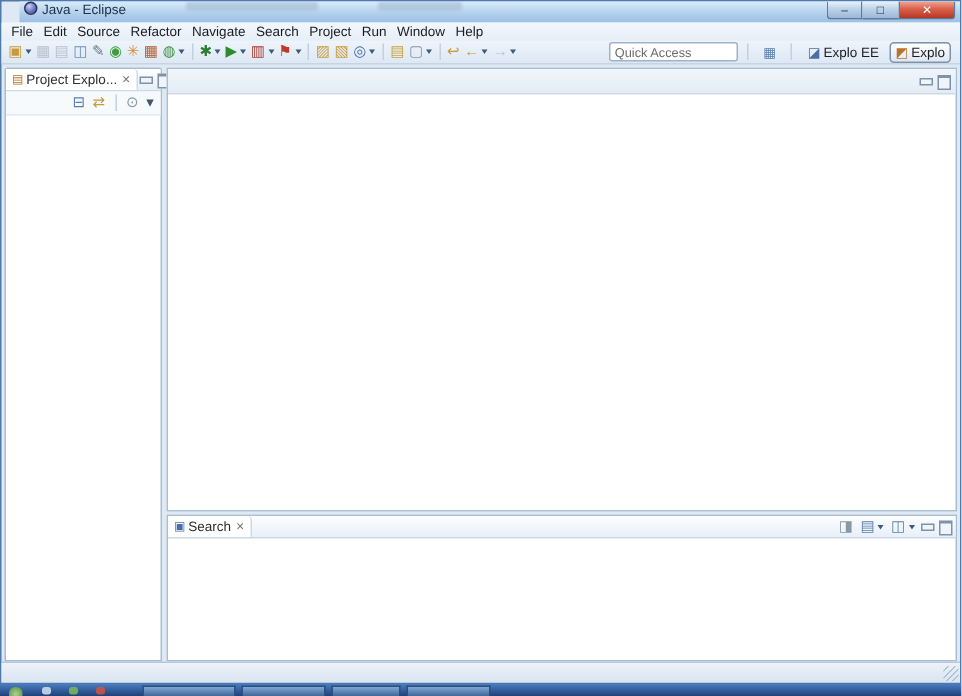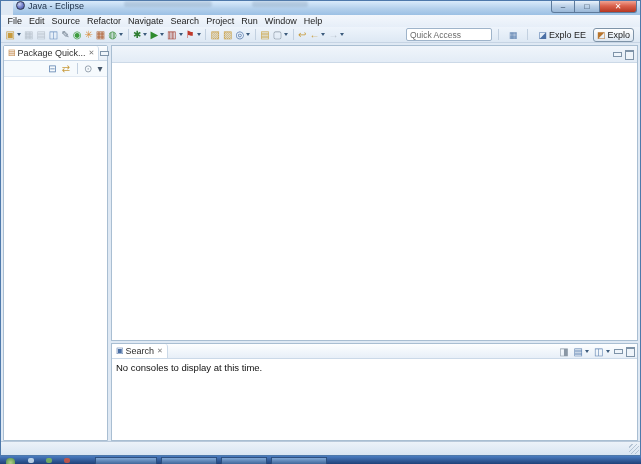--- a/index.html
+++ b/index.html
@@ -247,21 +247,21 @@
         <span class="pglyph jv">◩</span>
         <span>Explo</span>
       </span>
     </div>
   </div>
 
   <div id="package-explorer" class="panel">
     <div class="view-header">
       <span class="view-tab">
         <span class="tab-icon" id="pe-tab-icon" style="color: rgb(184, 116, 44);">▤</span>
-        <span>Package Quick...</span>
+        <span>Project Explo...</span>
         <span class="tab-close">✕</span>
       </span>
       <span class="hdr-controls">
         <span class="panel-btn minb"></span>
         <span class="panel-btn maxb"></span>
       </span>
     </div>
     <div class="view-toolbar" id="pe-toolbar-icons">
         <span class="tbi">
           <span class="g" style="color: rgb(90, 127, 174);">⊟</span>
@@ -305,21 +305,20 @@
             </span>
             <span class="tbi">
               <span class="g" style="color: rgb(90, 127, 174);">◫</span>
               <span class="arrow"></span>
             </span>
           </span>
         <span class="panel-btn minb"></span>
         <span class="panel-btn maxb"></span>
       </span>
     </div>
-    <div id="console-message">No consoles to display at this time.</div>
   </div>
 
   <div id="statusbar">
     <span id="resize-grip"></span>
   </div>
 </div>
 
 <div id="taskbar">
   <span id="start-orb"></span>
   <span class="tb-dot" style="left:28px;background:#cfe3f2"></span>

